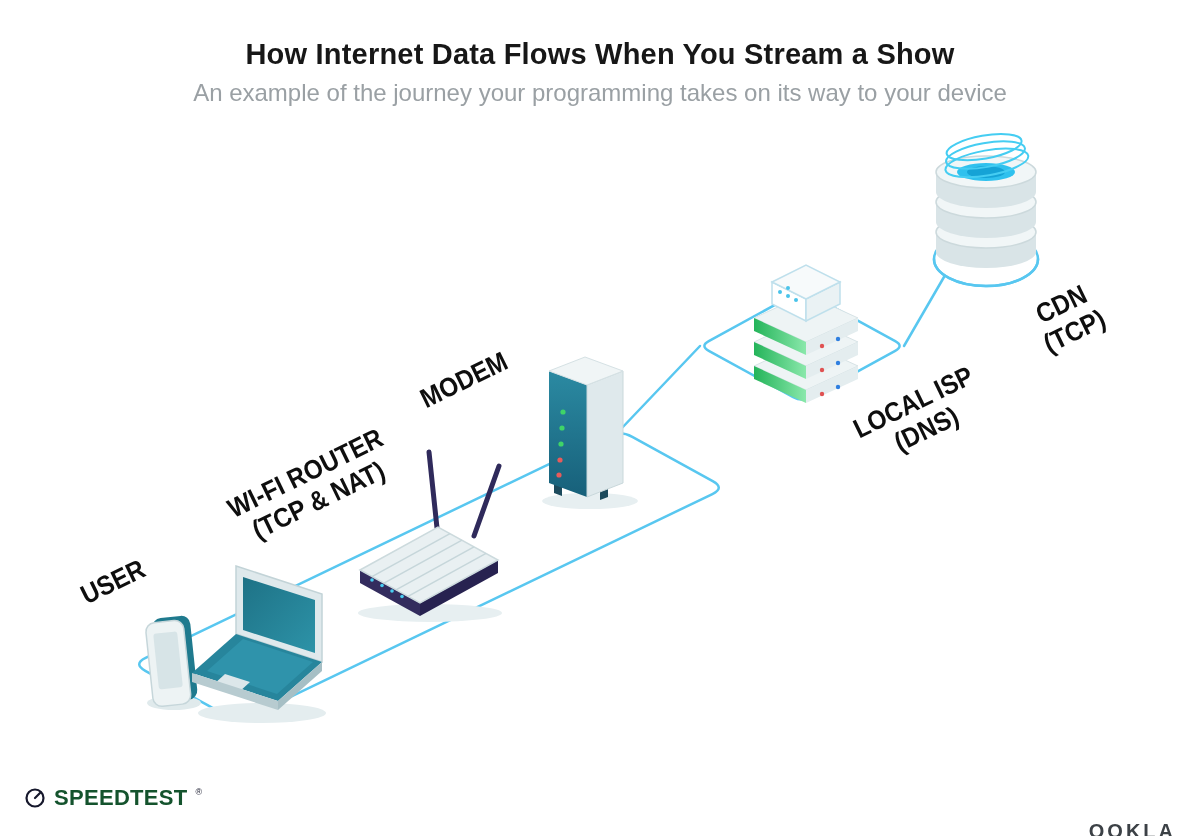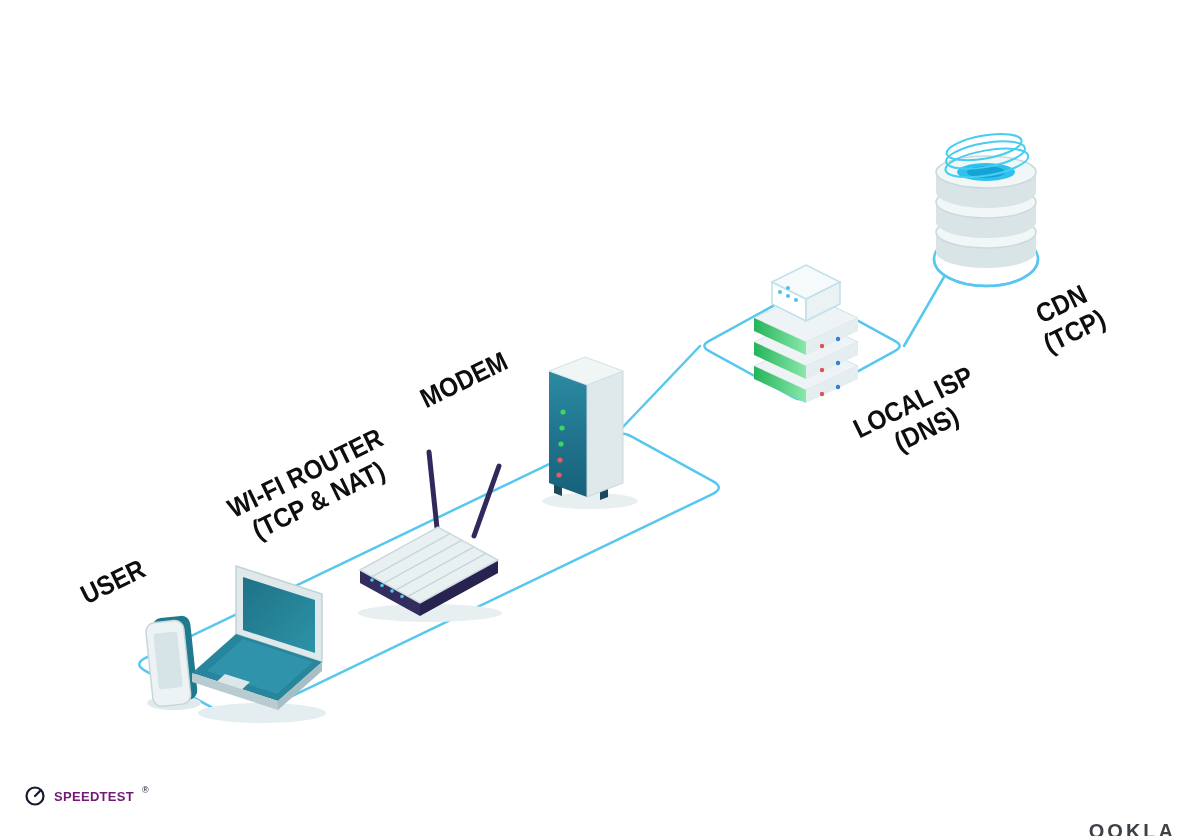--- a/index.html
+++ b/index.html
@@ -17,32 +17,34 @@
   }
   svg.canvas { position:absolute; left:0; top:0; }
   .node-label {
     position:absolute; text-align:center; font-weight:700; color:#0e0e0e;
     font-size:27px; line-height:1.12; white-space:nowrap;
     transform:translate(-50%,-50%) rotate(-26deg) scaleX(0.9);
   }
   .footer-left {
     position:absolute; left:24px; top:785px; display:flex; align-items:center; gap:8px;
   }
-  .speedtest-text { font-size:13px; font-weight:700; color:#701a75; letter-spacing:0.3px; }
+  .speedtest-text { font-size:22px; font-weight:700; color:#14532d; letter-spacing:0.3px; }
   .reg-mark { font-size:9px; color:#16182c; position:relative; top:-6px; }
   .footer-right {
     position:absolute; right:24px; top:820px;
     font-size:20px; font-weight:600; color:#3c4146; letter-spacing:3px;
   }
 </style>
 </head>
 <body>
 
 <div class="stage">
 
+  <div class="title">How Internet Data Flows When You Stream a Show</div>
+  <div class="subtitle">An example of the journey your programming takes on its way to your device</div>
 
   <svg class="canvas" width="1200" height="836" viewBox="0 0 1200 836">
     <defs>
       <linearGradient id="modemGrad" x1="0" y1="0" x2="0" y2="1">
         <stop offset="0" stop-color="#2b8aa2"></stop>
           <stop offset="1" stop-color="#17607a"></stop>
       </linearGradient>
       <linearGradient id="srvGrad" x1="0" y1="0" x2="1" y2="0">
         <stop offset="0" stop-color="#24b45a"></stop>
           <stop offset="1" stop-color="#8ae8ab"></stop>

